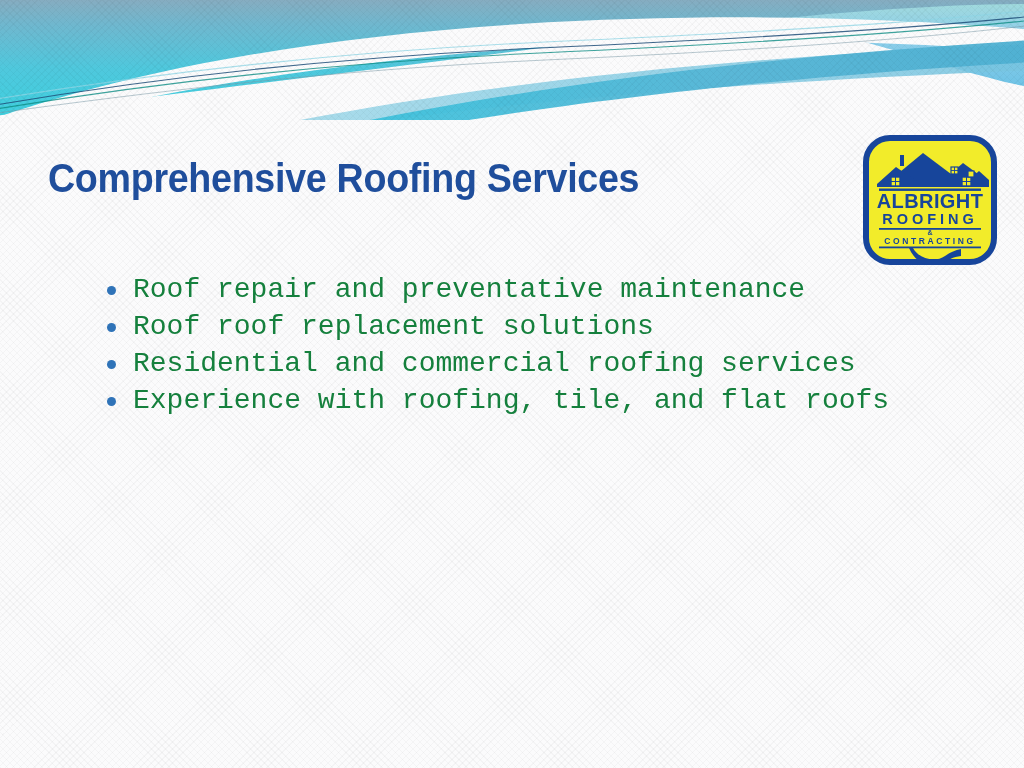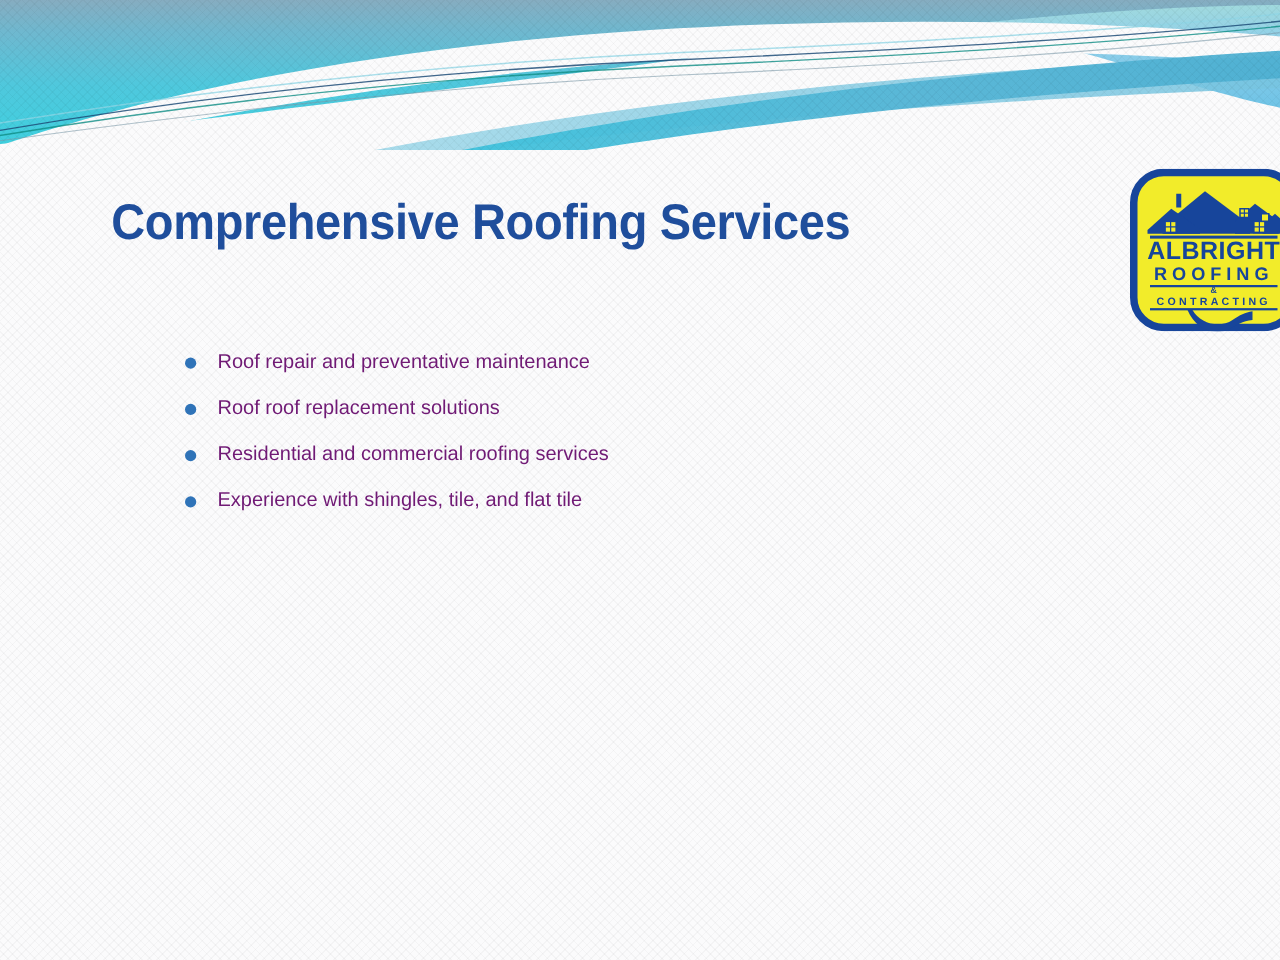--- a/index.html
+++ b/index.html
@@ -42,21 +42,20 @@
     left: 0;
     width: 1024px;
     height: 120px;
     z-index: 1;
   }
 
   #content {
     position: absolute;
     inset: 0;
     z-index: 6;
-    margin-left: 41px;
   }
 
   #slide-title {
     position: absolute;
     left: 48px;
     top: 154px;
     width: 760px;
     font-family: "Liberation Sans", sans-serif;
     font-weight: bold;
     font-size: 40px;
@@ -75,23 +74,23 @@
     width: 740px;
     list-style: none;
     margin: 0;
     padding: 0;
   }
   #bullet-list li {
     position: relative;
     height: 37px;
     line-height: 37px;
     padding-left: 33px;
-    font-family: Liberation Sans, sans-serif;
-    font-size: 16px;
-    color: #701a75;
+    font-family: Liberation Mono, monospace;
+    font-size: 28px;
+    color: #15803d;
     white-space: nowrap;
   }
   #bullet-list li .bullet-dot {
     position: absolute;
     left: 7px;
     top: 15px;
     width: 9px;
     height: 9px;
     border-radius: 50%;
     background: #2f73b8;
@@ -182,21 +181,21 @@
       <li>
         <span class="bullet-dot"></span>
         <span class="bullet-text">Roof roof replacement solutions</span>
       </li>
       <li>
         <span class="bullet-dot"></span>
         <span class="bullet-text">Residential and commercial roofing services</span>
       </li>
       <li>
         <span class="bullet-dot"></span>
-        <span class="bullet-text">Experience with shingles, tile, and flat tile</span>
+        <span class="bullet-text">Experience with roofing, tile, and flat roofs</span>
       </li>
     </ul>
 
     <svg id="logo" viewBox="0 0 134 130" xmlns="http://www.w3.org/2000/svg">
 
       <rect x="3" y="3" width="128" height="124" rx="24" ry="24" fill="#f2ec2a" stroke="#17459b" stroke-width="6"></rect>
 
       <rect x="9" y="9" width="116" height="112" rx="19" ry="19" fill="#f2ec2a"></rect>
 
       <g fill="#17459b">

